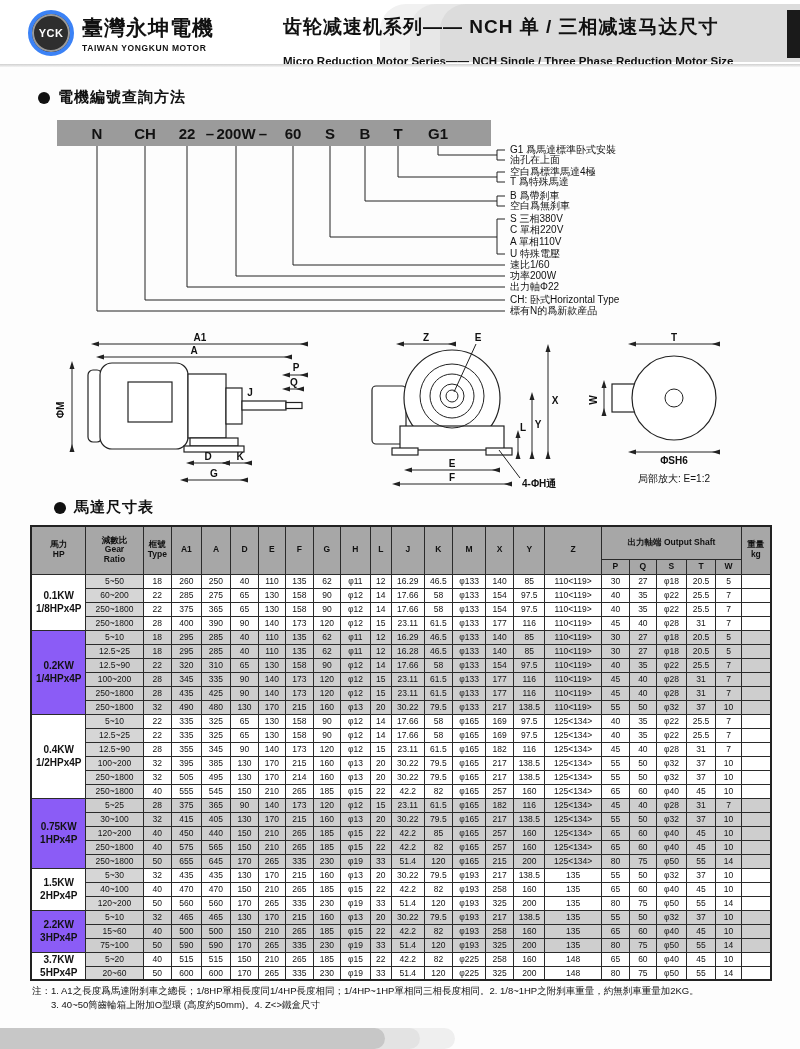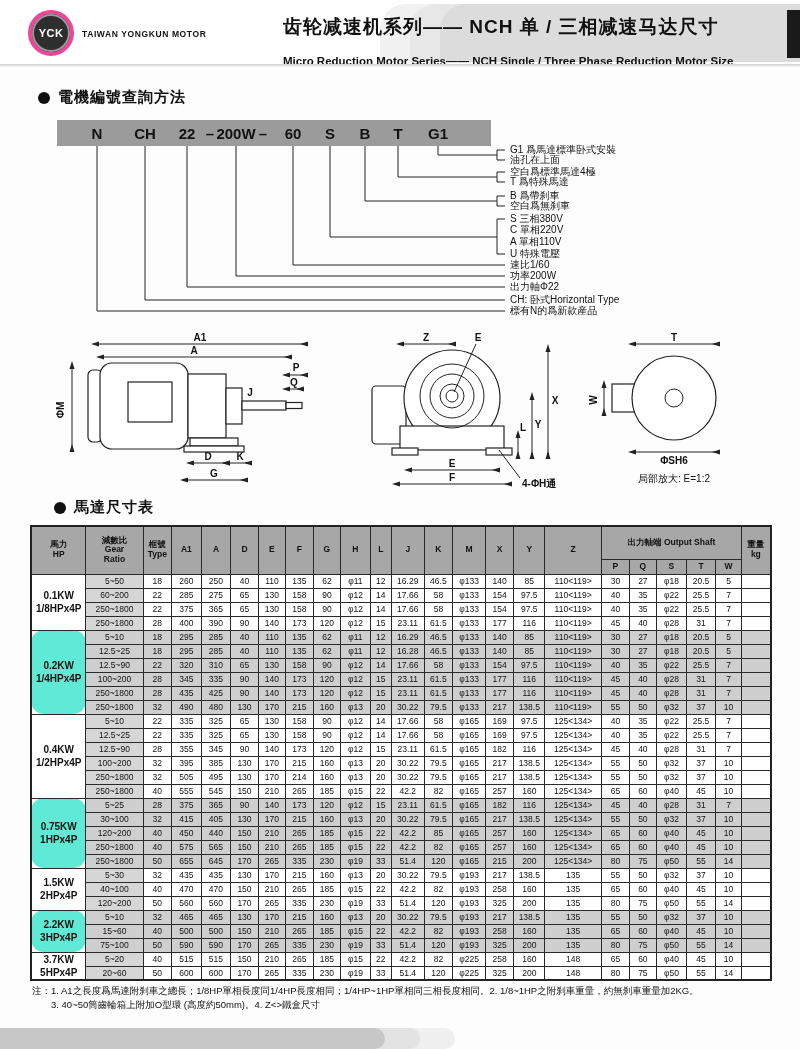--- a/index.html
+++ b/index.html
@@ -8,21 +8,21 @@
           font-family:"Liberation Sans", sans-serif; color:#111; overflow:hidden; }
 
   
   .hdr { position:absolute; top:0; left:0; width:800px; height:64px; background:#fff; }
   .swoosh { position:absolute; border-radius:26px 0 0 4px; }
   .sw1 { left:380px; top:4px; width:420px; height:58px; background:#f1f1f1; }
   .sw2 { left:410px; top:4px; width:390px; height:58px; background:#e7e7e7; }
   .sw3 { left:440px; top:4px; width:360px; height:58px; background:#dcdcdc; }
   .black-tab { position:absolute; right:0; top:10px; width:13px; height:48px; background:#1a1a1a; }
   .logo { position:absolute; left:28px; top:10px; display:flex; align-items:center; gap:8px; }
-  .logo-circle { width:46px; height:46px; border-radius:50%; border:4px solid #ec4899;
+  .logo-circle { width:46px; height:46px; border-radius:50%; border:4px solid #3b82f6;
                  background:#2e2e2e; display:flex; align-items:center; justify-content:center;
                  box-shadow:0 0 0 2px #9a9a9a inset; }
   .logo-circle span { color:#fff; font-size:11px; font-weight:bold; letter-spacing:0.5px; }
   .logo-text-zh { font-size:21px; font-weight:bold; font-family:"Liberation Serif", serif; letter-spacing:1px; }
   .logo-text-en { font-size:8.5px; font-weight:bold; letter-spacing:0.6px; margin-top:1px; }
   .title-block { position:absolute; left:283px; top:14px; }
   .title-zh { font-size:19px; font-weight:bold; letter-spacing:1px; }
   .title-en { font-size:11.5px; font-weight:bold; margin-top:15px; }
   .hdr-rule { position:absolute; top:64px; left:0; width:800px; height:3px;
               background:linear-gradient(#cfcfcf,#f4f4f4); }
@@ -46,21 +46,21 @@
           table-layout:fixed; font-size:8.5px; }
   th, td { border:1px solid #2a2a2a; text-align:center; vertical-align:middle;
            padding:0 1px; overflow:hidden; white-space:nowrap; }
   thead th { background:#a7a7a7; font-weight:bold; white-space:pre-line; line-height:1.15; }
   thead tr:first-child th { height:33px; }
   thead tr:last-child th { height:15px; }
   tbody td { height:14px; background:#fff; }
   tbody td.ratio-cell { background:#d6d6d6; }
   tbody tr.shaded td { background:#cecece; }
   tbody td.hp-cell { background:#fff; font-weight:bold; font-size:10px; line-height:1.3; white-space:normal; }
-  tbody tr.shaded td.hp-cell { background:#5eead4;border-radius:13px; }
+  tbody tr.shaded td.hp-cell { background:#8b5cf6; }
   table { border:2px solid #222; }
 
   
   .notes { position:absolute; left:32px; top:984px; width:745px; font-size:9.5px; line-height:1.5; }
   .notes-row { display:flex; }
   .notes-prefix { flex:0 0 auto; white-space:nowrap; }
   .notes-body { flex:1; }
 
   
   .foot-band { position:absolute; left:0; bottom:0; height:21px; border-radius:0 11px 11px 0; }
@@ -75,20 +75,21 @@
 
   <div class="hdr">
     <div class="swoosh sw1"></div>
     <div class="swoosh sw2"></div>
     <div class="swoosh sw3"></div>
     <div class="logo">
       <div class="logo-circle">
         <span>YCK</span>
       </div>
       <div>
+        <div class="logo-text-zh">臺灣永坤電機</div>
         <div class="logo-text-en">TAIWAN YONGKUN MOTOR</div>
       </div>
     </div>
     <div class="title-block">
       <div class="title-zh">齿轮减速机系列—— NCH 单 / 三相减速马达尺寸</div>
       <div class="title-en">Micro Reduction Motor Series—— NCH Single / Three Phase Reduction Motor Size</div>
     </div>
     <div class="black-tab"></div>
   </div>
   <div class="hdr-rule"></div>

